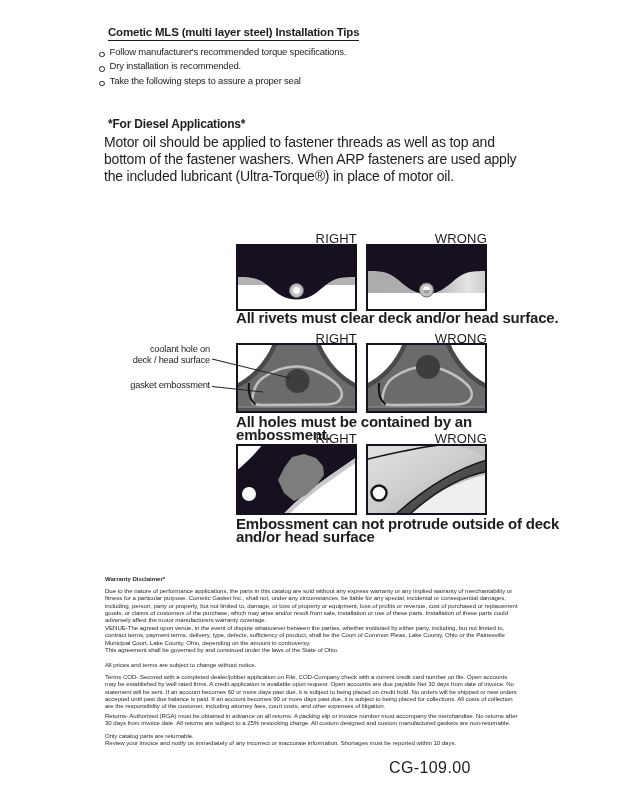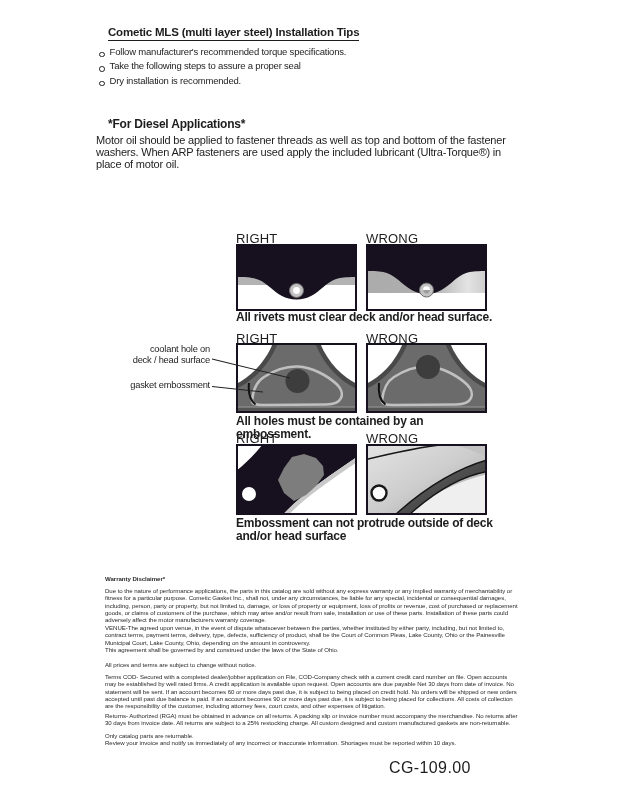--- a/index.html
+++ b/index.html
@@ -11,23 +11,23 @@
   .title{
     left:108px;top:26px;font-size:11.5px;font-weight:bold;letter-spacing:-0.2px;
     border-bottom:1.5px solid #1d1d1d;padding-bottom:2px;margin:0;white-space:nowrap;
   }
   .bullets{left:99px;top:45px;width:505px;}
   .b-row{display:flex;align-items:center;line-height:14.4px;font-size:9.5px;letter-spacing:-0.2px;white-space:nowrap;}
   .b-row.sub{margin-left:27px;}
   .o-bullet{flex:0 0 auto;width:3.6px;height:3.6px;border:1px solid #222;border-radius:50%;margin:4.6px 5px 0 0;}
   .f-bullet{flex:0 0 auto;width:4.6px;height:4.6px;background:#222;border-radius:50%;margin:4.4px 4px 0 0;}
   .diesel-h{left:108px;top:117px;margin:0;font-size:12px;font-weight:bold;letter-spacing:-0.2px;}
-  .para{left:96px;width:422px;margin:0;font-size:11px;line-height:12px;letter-spacing:-0.2px;white-space:pre-line;}
-  .dg-label{width:121px;text-align:left;font-size:13px;letter-spacing:0.2px;}
-  .caption{font-size:12px;font-weight:bold;letter-spacing:-0.2px;line-height:13px;white-space:pre-line;}
+  .para{left:104px;width:422px;margin:0;font-size:14px;line-height:17px;letter-spacing:-0.2px;white-space:pre-line;}
+  .dg-label{width:121px;text-align:right;font-size:13px;letter-spacing:0.2px;}
+  .caption{font-size:15px;font-weight:bold;letter-spacing:-0.2px;line-height:13px;white-space:pre-line;}
   .panel{line-height:0;}
   .lead-label{font-size:9.3px;line-height:10.8px;text-align:right;letter-spacing:-0.2px;white-space:pre-line;}
   .leader{pointer-events:none;}
   .disc{left:105px;width:413px;margin:0;font-size:6.1px;line-height:7.3px;letter-spacing:-0.05px;white-space:pre-line;color:#2a2a2a;}
   .disc-h{font-weight:bold;}
   .pagenum{left:389px;top:759px;font-size:16px;letter-spacing:0.4px;}
 </style>
 </head>
 <body>
 
@@ -35,25 +35,25 @@
 
   <h1 class="abs title">Cometic MLS (multi layer steel) Installation Tips</h1>
 
   <div class="abs bullets">
     <div class="b-row">
       <span class="o-bullet"></span>
       <span>Follow manufacturer's recommended torque specifications.</span>
     </div>
     <div class="b-row">
       <span class="o-bullet"></span>
-      <span>Take the following steps to assure a proper seal</span>
+      <span>Dry installation is recommended.</span>
     </div>
     <div class="b-row">
       <span class="o-bullet"></span>
-      <span>Dry installation is recommended.</span>
+      <span>Take the following steps to assure a proper seal</span>
     </div>
   </div>
 
   <h2 class="abs diesel-h">*For Diesel Applications*</h2>
   <p class="abs para" style="top:134px">Motor oil should be applied to fastener threads as well as top and bottom of the fastener washers. When ARP fasteners are used apply the included lubricant (Ultra-Torque®) in place of motor oil.</p>
 
   <div class="abs dg-label" style="left:236px;top:231px">RIGHT</div>
   <div class="abs dg-label" style="left:366px;top:231px">WRONG</div>
 
   <div class="abs panel" style="left:236px;top:244px">

